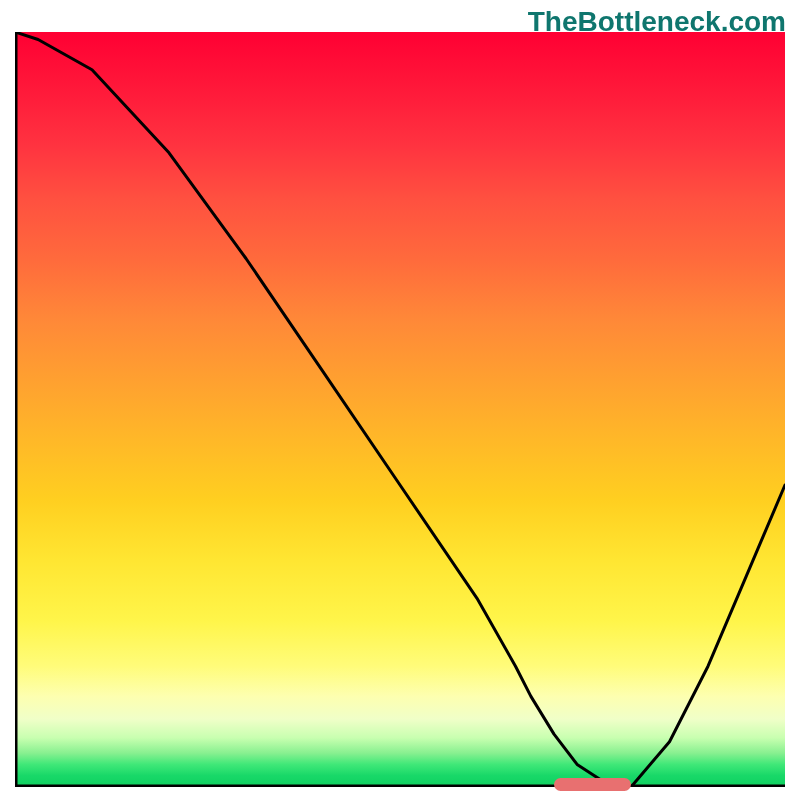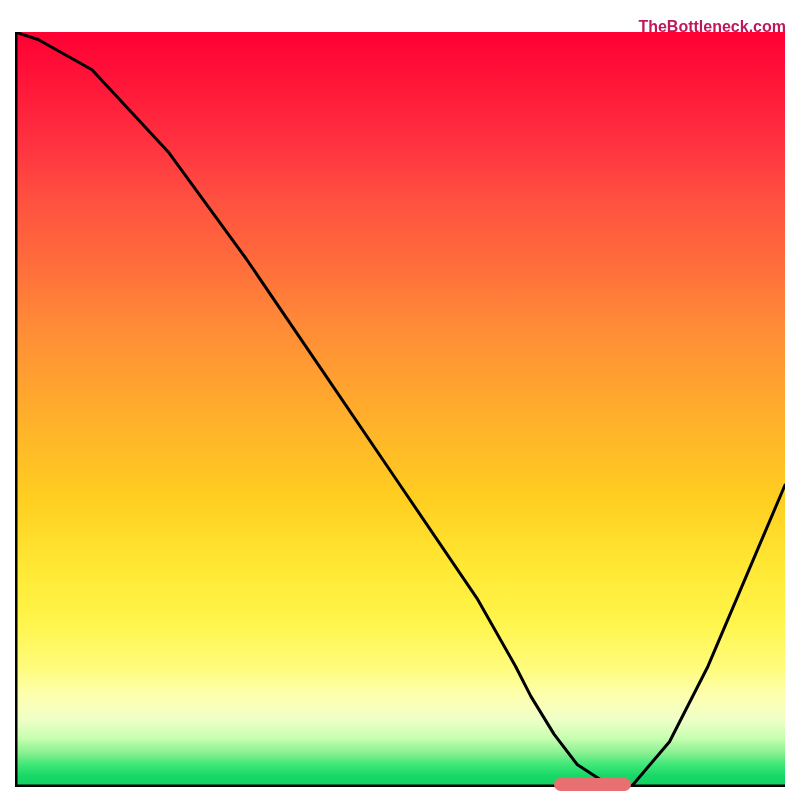--- a/index.html
+++ b/index.html
@@ -1,22 +1,22 @@
 <!DOCTYPE html>
 <html><head>
 <meta charset="utf-8">
 <style>
   * { margin: 0; padding: 0; box-sizing: border-box; }
   body { width: 800px; height: 800px; position: relative; background: #fff; font-family: Arial, sans-serif; }
   .watermark {
     position: absolute;
-    top: 18px;
+    top: 6px;
     right: 14px;
-    color: #be185d;
-    font-size: 16px;
+    color: #0f766e;
+    font-size: 28px;
     font-weight: bold;
     z-index: 10;
   }
   .plot-area {
     position: absolute;
     left: 15px;
     top: 32px;
     width: 770px;
     height: 755px;
   }

